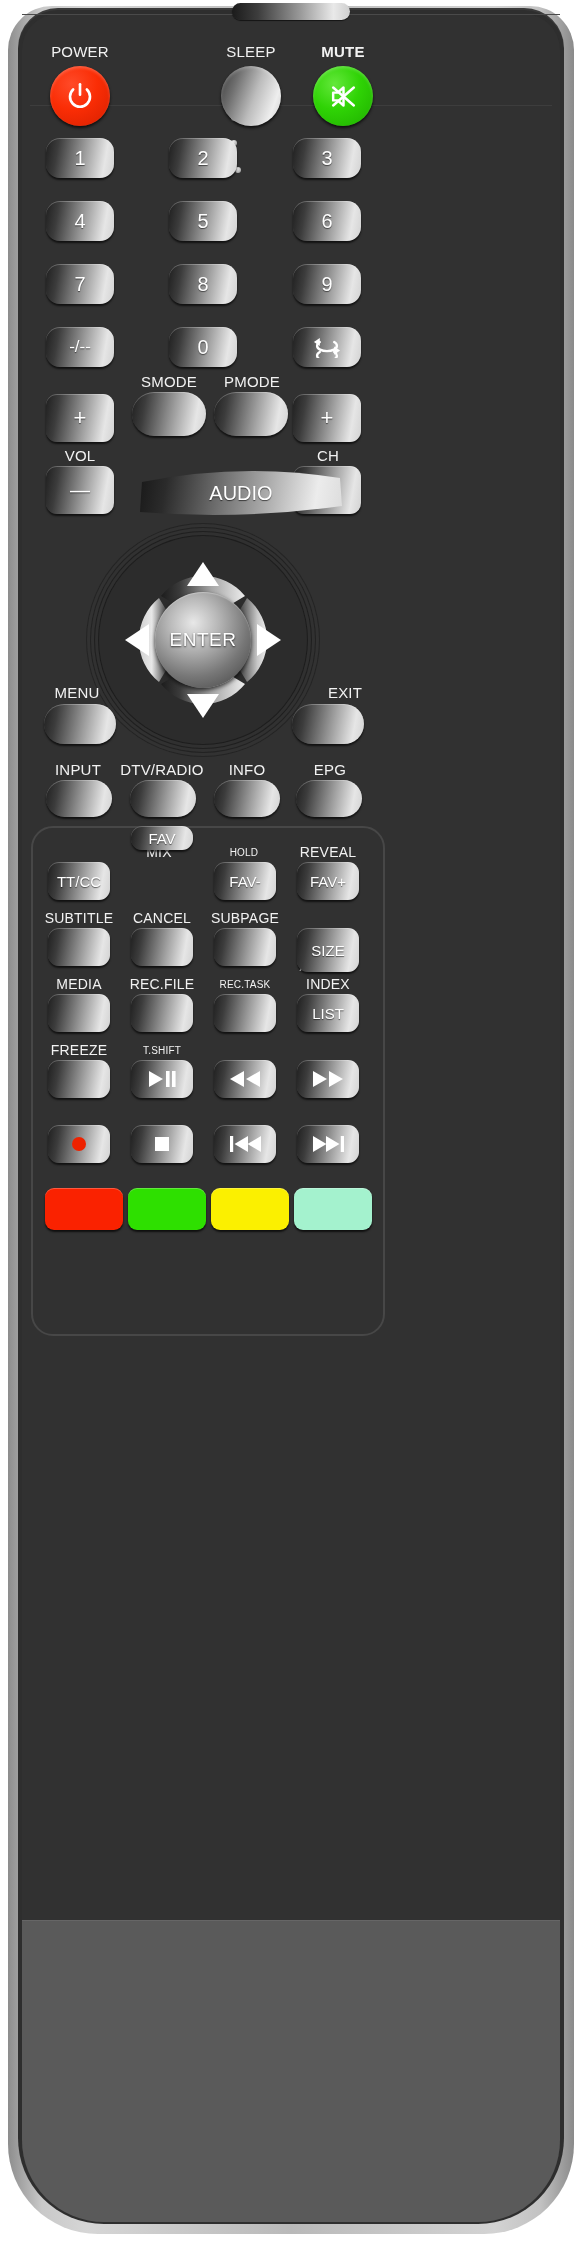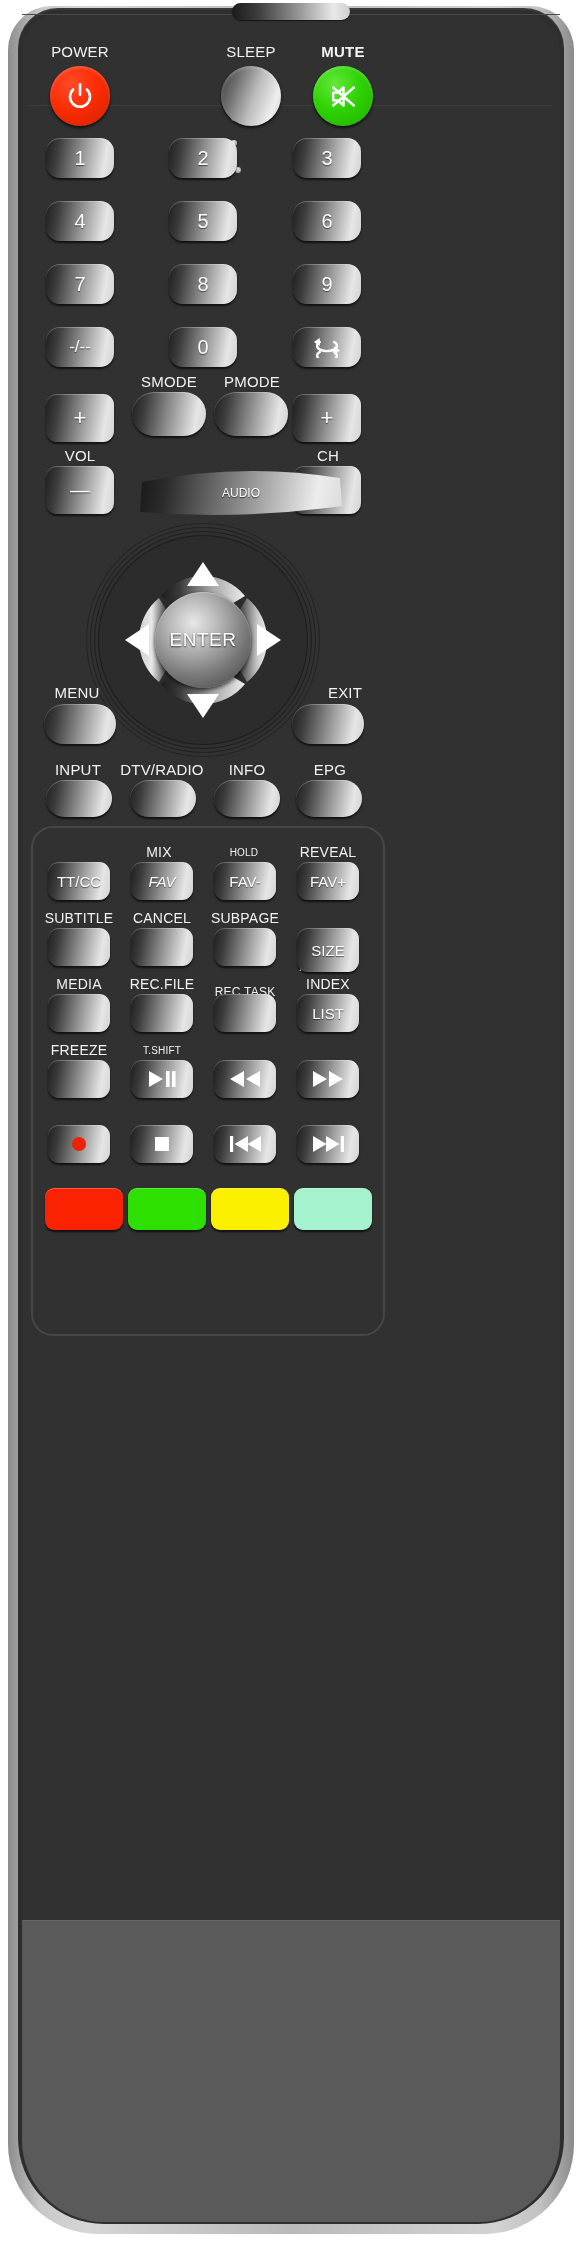--- a/index.html
+++ b/index.html
@@ -108,21 +108,21 @@
     position:absolute;left:186px;top:668px;width:214px;height:58px;cursor:pointer;
   }
   .audio-btn .cap{
     position:absolute;inset:0;
     background:linear-gradient(100deg,#141414 0%,#2b2b2b 16%,#8f8f8f 52%,#ececec 84%,#d8d8d8 100%);
     clip-path:path("M8,20 Q107,0 206,16 L208,44 Q107,58 6,50 Z");
     filter:drop-shadow(0 2px 2px rgba(0,0,0,.7));
   }
   .audio-btn .txt{
     position:absolute;inset:0;display:flex;align-items:center;justify-content:center;
-    color:#fff;font-size:12px;text-shadow:0 1px 1px rgba(0,0,0,.6);
+    color:#fff;font-size:20px;text-shadow:0 1px 1px rgba(0,0,0,.6);
     font-family:"Liberation Sans",sans-serif;padding-top:4px;
   }
 
   
   .tt-panel{
     position:absolute;left:42px;top:1180px;width:498px;height:720px;
     border:2px solid #474747;border-radius:22px;
   }
 
   
@@ -299,37 +299,37 @@
   <div class="lbl" style="left:289px;top:762px;width:82px;">EPG</div>
   <div class="btn pill" style="left:296px;top:780px;width:66px;height:37px;"></div>
 
   <div class="tt-panel" style="left:31px;top:826px;width:350px;height:506px;"></div>
 
   <div class="lbl" style="left:113px;top:845px;width:92px;font-size:14px;">MIX</div>
   <div class="lbl" style="left:198px;top:845px;width:92px;font-size:10px;">HOLD</div>
   <div class="lbl" style="left:282px;top:845px;width:92px;font-size:14px;">REVEAL</div>
 
   <div class="btn rect small" style="left:48px;top:862px;width:62px;height:38px;">TT/CC</div>
-  <div class="btn rect small" style="left:131px;top:862px;width:62px;height:38px;font-style:italic;">FAV</div>
+  <div class="btn rect small" style="left:131px;top:826px;width:62px;height:24px;">FAV</div>
   <div class="btn rect small" style="left:214px;top:862px;width:62px;height:38px;">FAV-</div>
   <div class="btn rect small" style="left:297px;top:862px;width:62px;height:38px;">FAV+</div>
 
   <div class="lbl" style="left:33px;top:911px;width:92px;font-size:14px;">SUBTITLE</div>
   <div class="lbl" style="left:116px;top:911px;width:92px;font-size:14px;">CANCEL</div>
   <div class="lbl" style="left:199px;top:911px;width:92px;font-size:14px;">SUBPAGE</div>
   <div class="lbl" style="left:282px;top:911px;width:92px;font-size:14px;margin-top:48px;">ASPECT</div>
 
   <div class="btn rect small" style="left:48px;top:928px;width:62px;height:38px;"></div>
   <div class="btn rect small" style="left:131px;top:928px;width:62px;height:38px;"></div>
   <div class="btn rect small" style="left:214px;top:928px;width:62px;height:38px;"></div>
   <div class="btn rect small" style="left:297px;top:928px;width:62px;height:44px;">SIZE</div>
 
   <div class="lbl" style="left:33px;top:977px;width:92px;font-size:14px;">MEDIA</div>
   <div class="lbl" style="left:116px;top:977px;width:92px;font-size:14px;">REC.FILE</div>
-  <div class="lbl" style="left:199px;top:977px;width:92px;font-size:12px;margin-top:8px;">REC.TASK</div>
+  <div class="lbl" style="left:199px;top:977px;width:92px;font-size:10px;">REC.TASK</div>
   <div class="lbl" style="left:282px;top:977px;width:92px;font-size:14px;">INDEX</div>
 
   <div class="btn rect small" style="left:48px;top:994px;width:62px;height:38px;"></div>
   <div class="btn rect small" style="left:131px;top:994px;width:62px;height:38px;"></div>
   <div class="btn rect small" style="left:214px;top:994px;width:62px;height:38px;"></div>
   <div class="btn rect small" style="left:297px;top:994px;width:62px;height:38px;">LIST</div>
 
   <div class="lbl" style="left:33px;top:1043px;width:92px;font-size:14px;">FREEZE</div>
   <div class="lbl" style="left:116px;top:1043px;width:92px;font-size:10px;">T.SHIFT</div>
 

